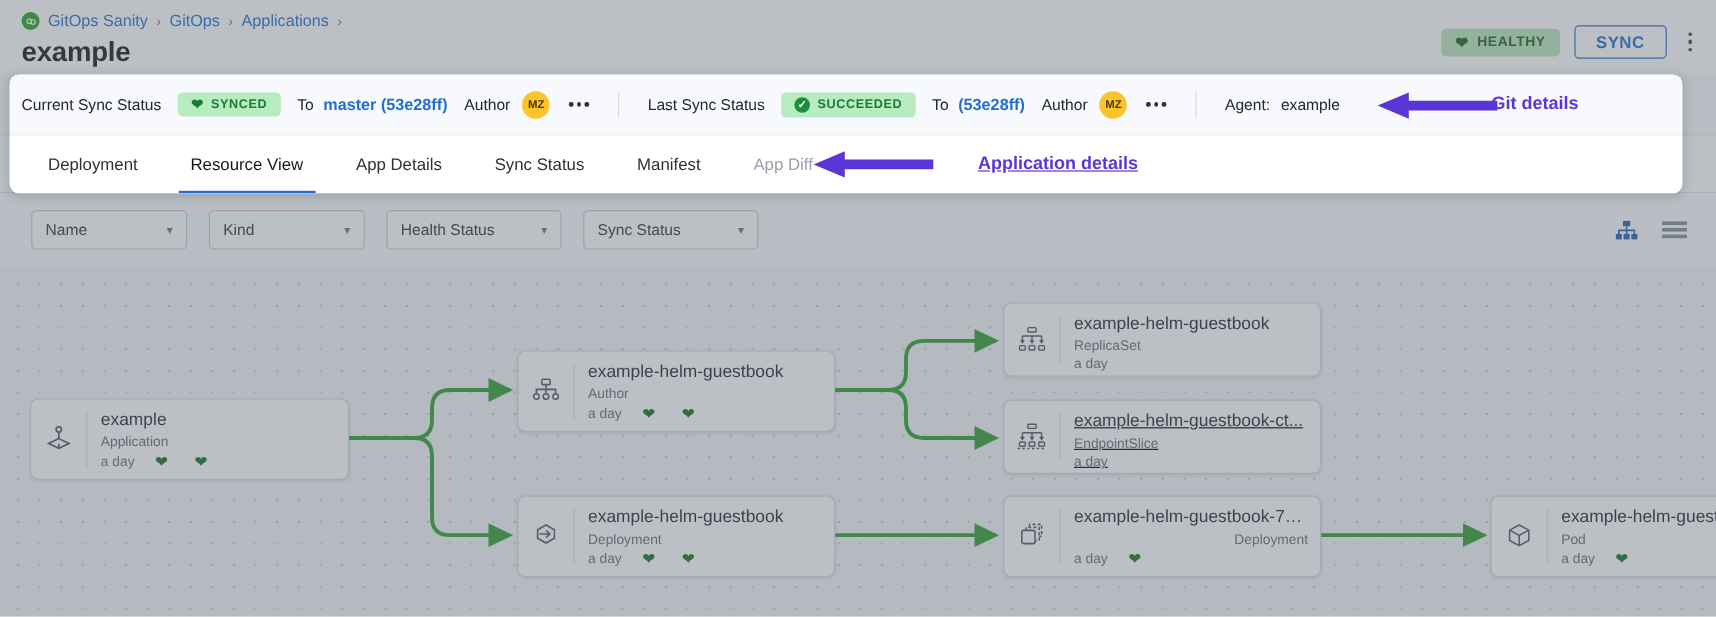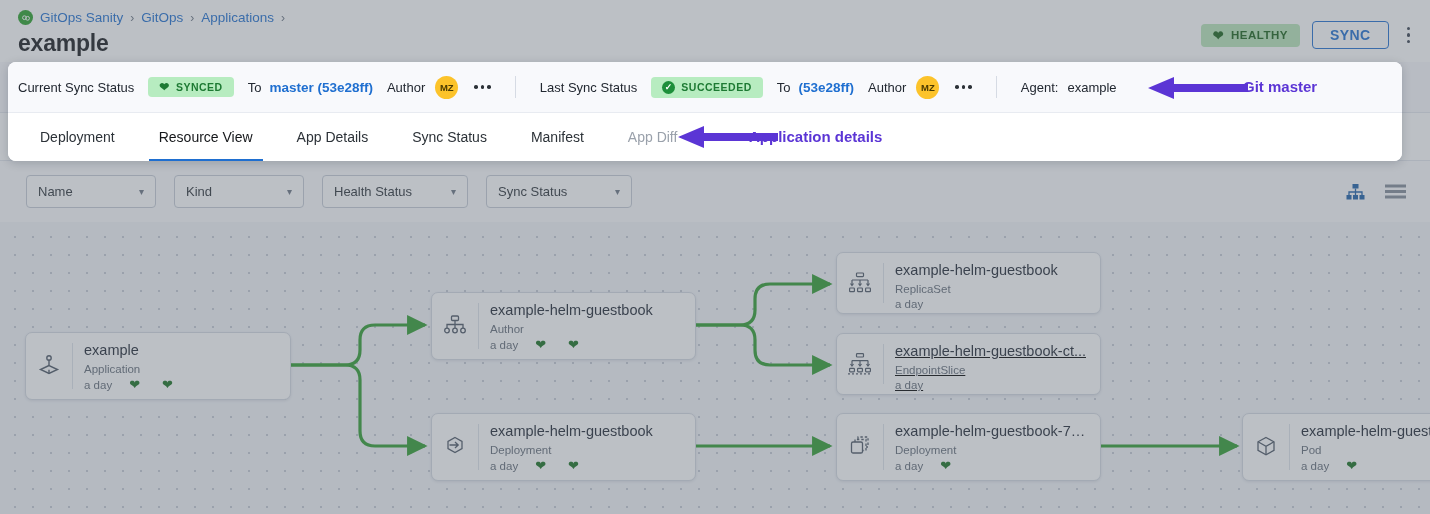--- a/index.html
+++ b/index.html
@@ -471,21 +471,21 @@
         <div class="divider"></div>
         <div class="body">
           <div class="n-title">example-helm-guestbook-ct...</div>
           <div class="n-kind">EndpointSlice</div>
           <div class="n-meta">
             <span class="n-age">a day</span>
           </div>
         </div>
       </div>
 
-      <div class="node" style="left:836px; top:191px; width:265px; height:68px;">
+      <div class="node" style="left:836px; top:191px; width:265px; height:68px;text-align:right;">
         <div class="icon-col">
           <svg width="26" height="26" viewBox="0 0 26 26" fill="none" stroke="#4d5765" stroke-width="1.3">
             <rect x="4.5" y="8" width="11" height="11" rx="1.6"></rect>
             <path d="M8 8 V5.5 h11 v11 h-2.6" stroke-dasharray="2.4 2"></path>
             <path d="M11 5 V3 h10 v10 h-2" stroke-dasharray="2.4 2"></path>
           </svg>
         </div>
         <div class="divider"></div>
         <div class="body">
           <div class="n-title">example-helm-guestbook-74...</div>
@@ -579,20 +579,20 @@
       <div class="tab">App Details</div>
       <div class="tab">Sync Status</div>
       <div class="tab">Manifest</div>
       <div class="tab muted">App Diff</div>
     </div>
   </div>
 
   <svg class="arrow" style="left:1148px; top:75px;" width="100" height="26" viewBox="0 0 100 26">
     <path d="M0,13 L26,2 L26,9 L100,9 L100,17 L26,17 L26,24 Z" fill="#5b35d5"></path>
   </svg>
-  <div class="anno-label" style="left:1243px; top:78px;">Git master</div>
+  <div class="anno-label" style="left:1243px; top:78px;">Git details</div>
 
   <svg class="arrow" style="left:678px; top:124px;" width="100" height="26" viewBox="0 0 100 26">
     <path d="M0,13 L26,2 L26,9 L100,9 L100,17 L26,17 L26,24 Z" fill="#5b35d5"></path>
   </svg>
-  <div class="anno-label" style="left:749px; top:128px;">Application details</div>
+  <div class="anno-label" style="left:815px; top:128px;text-decoration:underline;">Application details</div>
 
 </div>
 
 </body></html>

